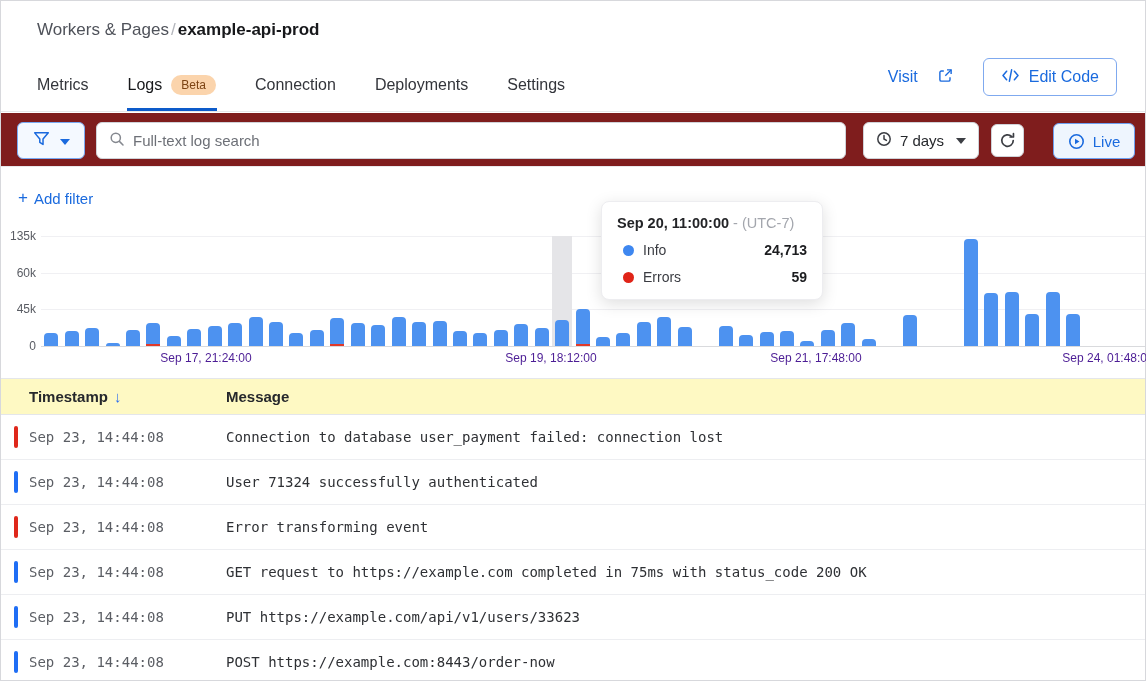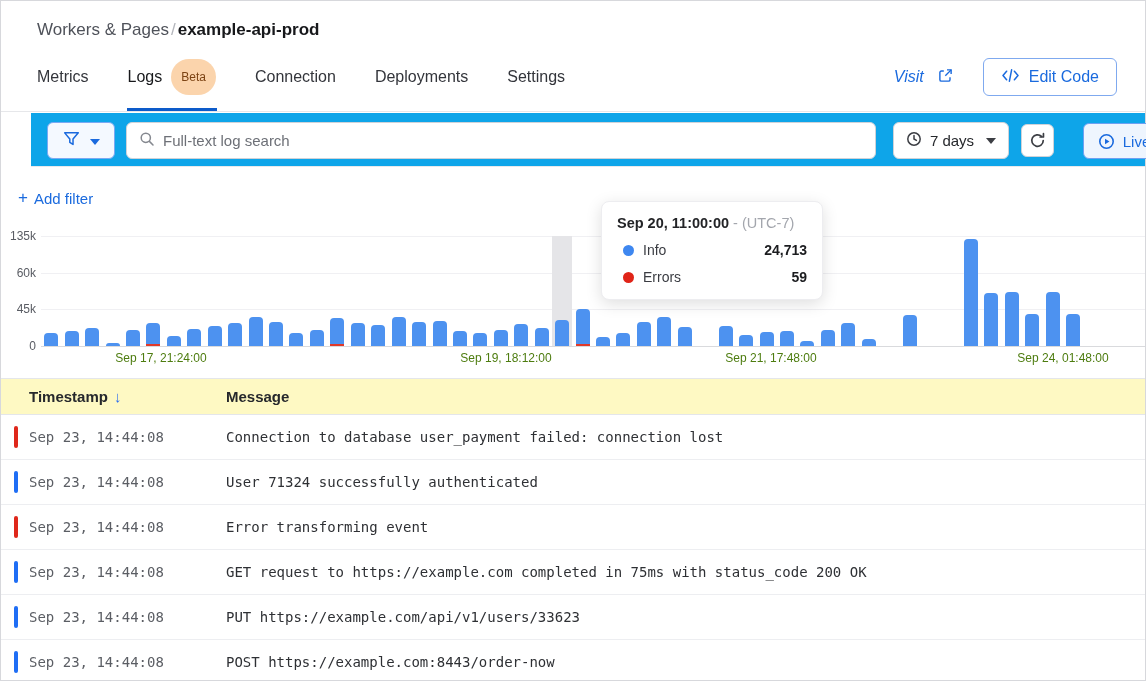--- a/index.html
+++ b/index.html
@@ -8,27 +8,27 @@
   #page { position: absolute; inset: 0; border: 1px solid #d7d8dc; background: #fff; }
 
   
   .header { position: absolute; top: 0; left: 0; right: 0; height: 111px; border-bottom: 1px solid #e6e7ea; background: #fff; }
   .breadcrumb { position: absolute; top: 19px; left: 36px; font-size: 17px; color: #4f525a; display: flex; gap: 2px; align-items: baseline; }
   .breadcrumb .sep { color: #b4b6bc; }
   .breadcrumb .current { font-weight: 700; color: #17181b; }
   .tabs { position: absolute; bottom: 0; left: 35px; display: flex; gap: 37px; }
   .tab { display: flex; align-items: center; gap: 9px; padding: 10px 1px 13px; font-size: 16px; color: #33353b; cursor: pointer; border-bottom: 3px solid transparent; }
   .tab.active { color: #17181b; font-weight: 500; border-bottom-color: var(--underline); }
-  .badge { background: var(--beta-bg); color: var(--beta-fg); font-size: 12px; font-weight: 500; padding: 11px 10px; border-radius: 999px; }
+  .badge { background: var(--beta-bg); color: var(--beta-fg); font-size: 12px; font-weight: 500; padding: 3px 10px; border-radius: 999px; }
   .header-actions { position: absolute; right: 28px; top: 57px; display: flex; align-items: center; gap: 30px; }
-  .visit-link { display: flex; align-items: center; gap: 14px; color: var(--accent); font-size: 16px; cursor: pointer; font-style: italic; }
+  .visit-link { display: flex; align-items: center; gap: 20px; color: var(--accent); font-size: 16px; cursor: pointer; }
   .edit-code-btn { display: flex; align-items: center; gap: 9px; height: 38px; padding: 0 17px; background: #fff; border: 1px solid #7fa9ef; border-radius: 6px; color: var(--accent); font-size: 16px; cursor: pointer; }
 
   
-  .filter-bar { position: absolute; top: 112px; left: 0; right: 0; height: 54px; border-bottom: 1px solid #e8e9ec; background: #0ea5e9; margin-left: 30px; }
+  .filter-bar { position: absolute; top: 112px; left: 0; right: 0; height: 54px; border-bottom: 1px solid #e8e9ec; background: #7f1d1d; }
   .filter-btn { position: absolute; left: 16px; top: 9px; width: 68px; height: 37px; border: 1px solid #79a9f3; background: #f4f9ff; border-radius: 6px; display: flex; align-items: center; justify-content: center; gap: 10px; cursor: pointer; }
   .search-box { position: absolute; left: 95px; top: 9px; width: 750px; height: 37px; border: 1px solid #cfd2d8; border-radius: 6px; background: #fff; display: flex; align-items: center; padding: 0 12px; gap: 8px; }
   .search-box input { border: none; outline: none; flex: 1; font-size: 15px; color: #2b2d31; background: transparent; font-family: "Liberation Sans", sans-serif; }
   .search-box input::placeholder { color: #6d7077; }
   .range-btn { position: absolute; left: 862px; top: 9px; width: 116px; height: 37px; border: 1px solid #cfd2d8; border-radius: 6px; background: #fff; display: flex; align-items: center; justify-content: center; gap: 8px; font-size: 15px; color: #26282c; cursor: pointer; }
   .refresh-btn { position: absolute; left: 990px; top: 11px; width: 33px; height: 33px; border: 1px solid #cfd2d8; border-radius: 6px; background: #fff; display: flex; align-items: center; justify-content: center; cursor: pointer; }
   .live-btn { position: absolute; left: 1052px; top: 10px; width: 82px; height: 36px; border: 1px solid #6da0f2; border-radius: 6px; background: #eef5fe; display: flex; align-items: center; justify-content: center; gap: 8px; font-size: 15px; font-weight: 500; color: var(--accent); cursor: pointer; }
 
   .add-filter { position: absolute; top: 187px; left: 17px; font-size: 15px; color: var(--accent); display: flex; align-items: center; gap: 6px; cursor: pointer; }
   .add-filter .plus { font-size: 17px; }
@@ -37,21 +37,21 @@
   .chart { position: absolute; top: 228px; left: 0; right: 0; height: 142px; }
   .ylabel { position: absolute; width: 35px; text-align: right; font-size: 12px; color: #595c63; line-height: 14px; }
   .gridline { position: absolute; left: 40px; right: 0; height: 1px; background: #f0f0f3; }
   .gridline.base { background: #d9dadd; }
   .plot { position: absolute; left: 40px; right: 0; bottom: 25px; height: 110px; display: flex; align-items: flex-end; }
   .slot { flex: 1; position: relative; height: 110px; display: flex; align-items: flex-end; justify-content: center; }
   .band { position: absolute; left: 0; right: 0; bottom: 0; height: 110px; background: #e5e5e8; }
   .bar { position: relative; width: 14px; display: flex; flex-direction: column; justify-content: flex-end; }
   .bar .info-seg { background: var(--bar-blue); border-radius: 4px 4px 0 0; flex: 1; }
   .bar .err-seg { background: var(--err-red); height: 2.5px; }
-  .xlabel { position: absolute; top: 122px; transform: translateX(-50%); font-size: 12px; color: #4d7c0f; white-space: nowrap; }
+  .xlabel { position: absolute; top: 122px; transform: translateX(-50%); font-size: 12px; color: #4c1d95; white-space: nowrap; margin-left: 45px; }
 
   
   .tooltip { position: absolute; left: 600px; top: 200px; width: 222px; background: #fff; border: 1px solid #ededf0; border-radius: 8px; box-shadow: 0 4px 16px rgba(0,0,0,.13); padding: 13px 15px 14px; z-index: 6; }
   .tooltip .tt-title { font-size: 14.5px; font-weight: 700; color: #232427; }
   .tooltip .tt-suffix { font-weight: 400; color: #a3a6ad; }
   .tt-row { display: flex; align-items: center; gap: 9px; margin-top: 11px; font-size: 14px; color: #3a3c42; padding-left: 6px; }
   .tt-row .dot { width: 11px; height: 11px; border-radius: 50%; }
   .tt-row .val { margin-left: auto; font-weight: 700; color: #1b1c1f; }
 
   

